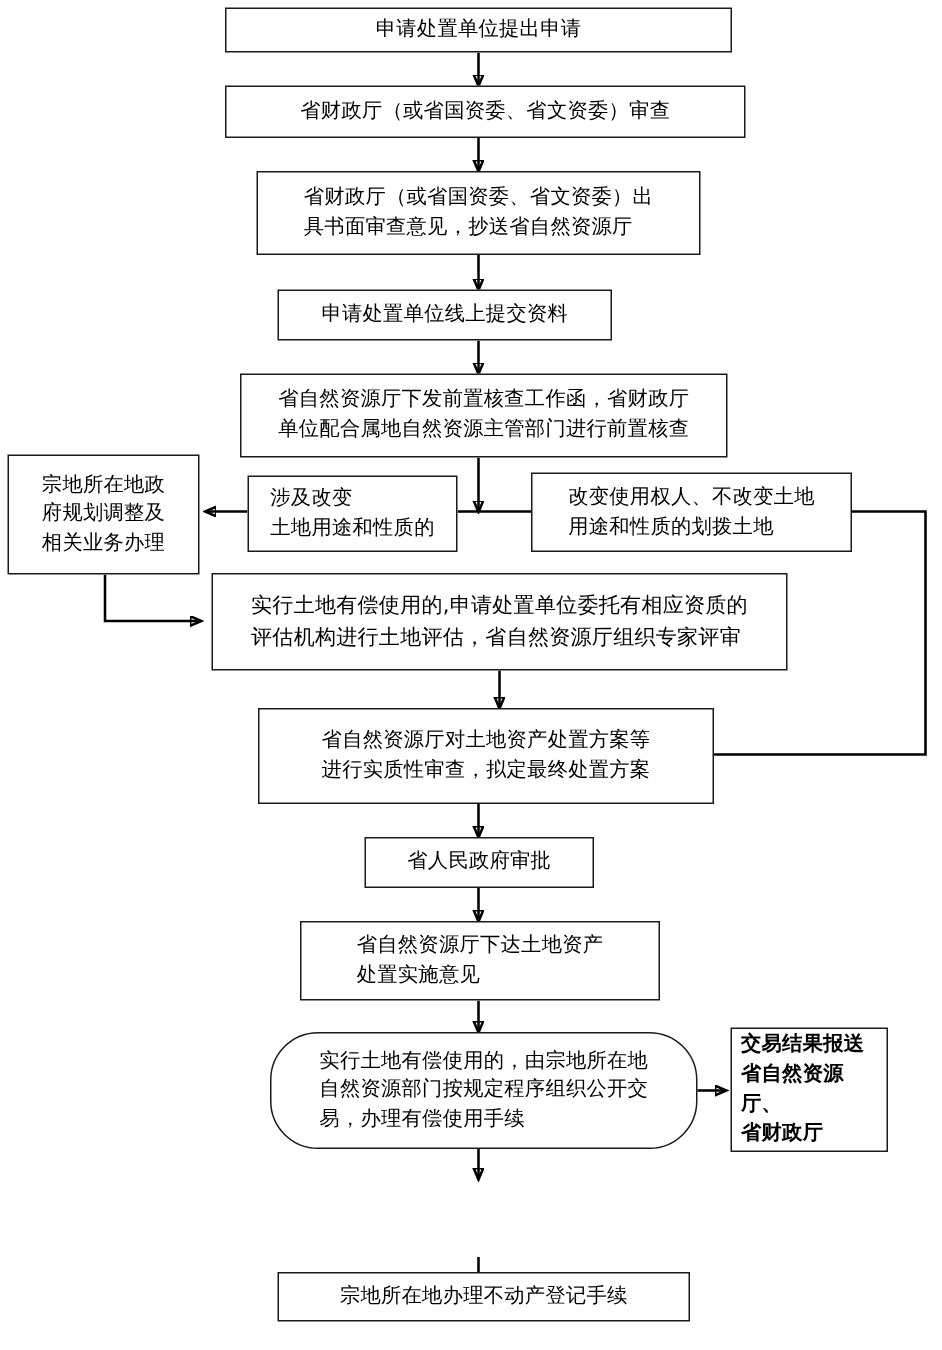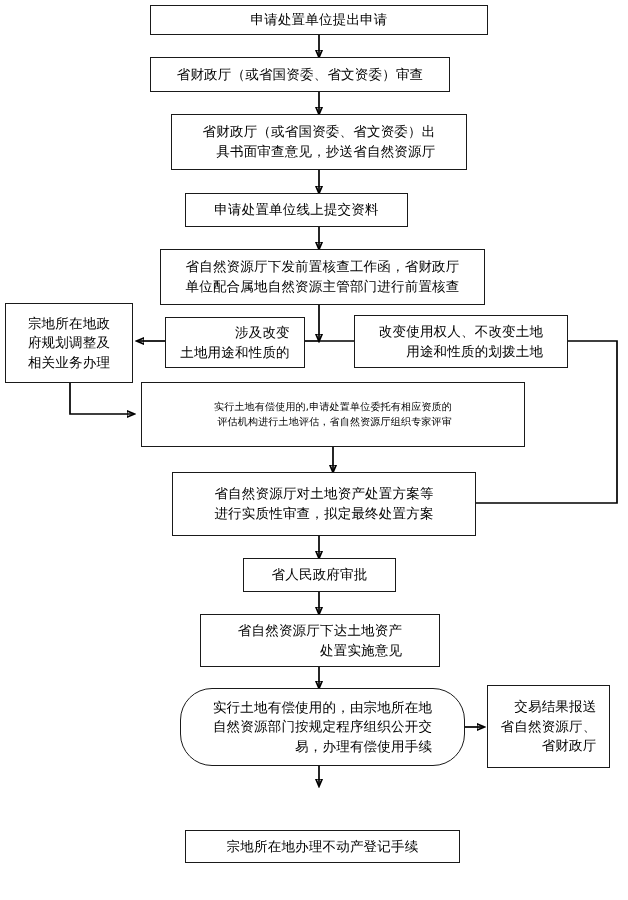--- a/index.html
+++ b/index.html
@@ -17,21 +17,21 @@
     overflow: hidden;
   }
   .node {
     position: absolute;
     box-sizing: border-box;
     border: 1.6px solid #1a1a1a;
     background: #ffffff;
     display: flex;
     align-items: center;
     justify-content: center;
-    text-align: right;
+    text-align: left;
     color: #000000;
     font-size: 13.5px;
     line-height: 1.45;
     letter-spacing: 0.2px;
     padding: 2px 6px;
     z-index: 3;
   }
   .node .txt {
     display: block;
     white-space: pre-line;
@@ -94,21 +94,21 @@
 
     <line x1="319" y1="766" x2="319" y2="786" marker-end="url(#ah)"></line>
 
     <line x1="319" y1="838" x2="319" y2="860" marker-end="url(#ah)"></line>
   </svg>
 
   <div class="node" style="left:150px; top:5px; width:338px; height:30px;">
     <span class="txt">申请处置单位提出申请</span>
   </div>
 
-  <div class="node" style="left:150px; top:57px; width:300px; height:35px;">
+  <div class="node" style="left:150px; top:57px; width:347px; height:35px;">
     <span class="txt">省财政厅（或省国资委、省文资委）审查</span>
   </div>
 
   <div class="node" style="left:171px; top:114px; width:296px; height:56px;">
     <span class="txt">省财政厅（或省国资委、省文资委）出
 具书面审查意见，抄送省自然资源厅</span>
   </div>
 
   <div class="node" style="left:185px; top:193px; width:223px; height:34px;">
     <span class="txt">申请处置单位线上提交资料</span>
@@ -128,21 +128,21 @@
   <div class="node" style="left:165px; top:317px; width:140px; height:51px;">
     <span class="txt">涉及改变
 土地用途和性质的</span>
   </div>
 
   <div class="node" style="left:354px; top:315px; width:214px; height:53px;">
     <span class="txt">改变使用权人、不改变土地
 用途和性质的划拨土地</span>
   </div>
 
-  <div class="node" style="left:141px; top:382px; width:384px; height:65px; font-size:10px;">
+  <div class="node" style="left:141px; top:382px; width:384px; height:65px; font-size:14px;">
     <span class="txt">实行土地有偿使用的,申请处置单位委托有相应资质的
 评估机构进行土地评估，省自然资源厅组织专家评审</span>
   </div>
 
   <div class="node" style="left:172px; top:472px; width:304px; height:64px;">
     <span class="txt">省自然资源厅对土地资产处置方案等
 进行实质性审查，拟定最终处置方案</span>
   </div>
 
   <div class="node" style="left:243px; top:558px; width:153px; height:34px;">
@@ -153,24 +153,24 @@
     <span class="txt">省自然资源厅下达土地资产
 处置实施意见</span>
   </div>
 
   <div class="node" style="left:180px; top:688px; width:285px; height:78px;border-radius:32px;">
     <span class="txt">实行土地有偿使用的，由宗地所在地
 自然资源部门按规定程序组织公开交
 易，办理有偿使用手续</span>
   </div>
 
-  <div class="node" style="left:487px; top:685px; width:123px; height:83px;">
+  <div class="node" style="left:487px; top:685px; width:105px; height:83px;font-weight:bold;">
     <span class="txt">交易结果报送
 省自然资源厅、
 省财政厅</span>
   </div>
 
 
-  <div class="node" style="left:185px; top:830px; width:275px; height:33px;">
+  <div class="node" style="left:185px; top:848px; width:275px; height:33px;">
     <span class="txt">宗地所在地办理不动产登记手续</span>
   </div>
 
 </div>
 
 </body></html>

